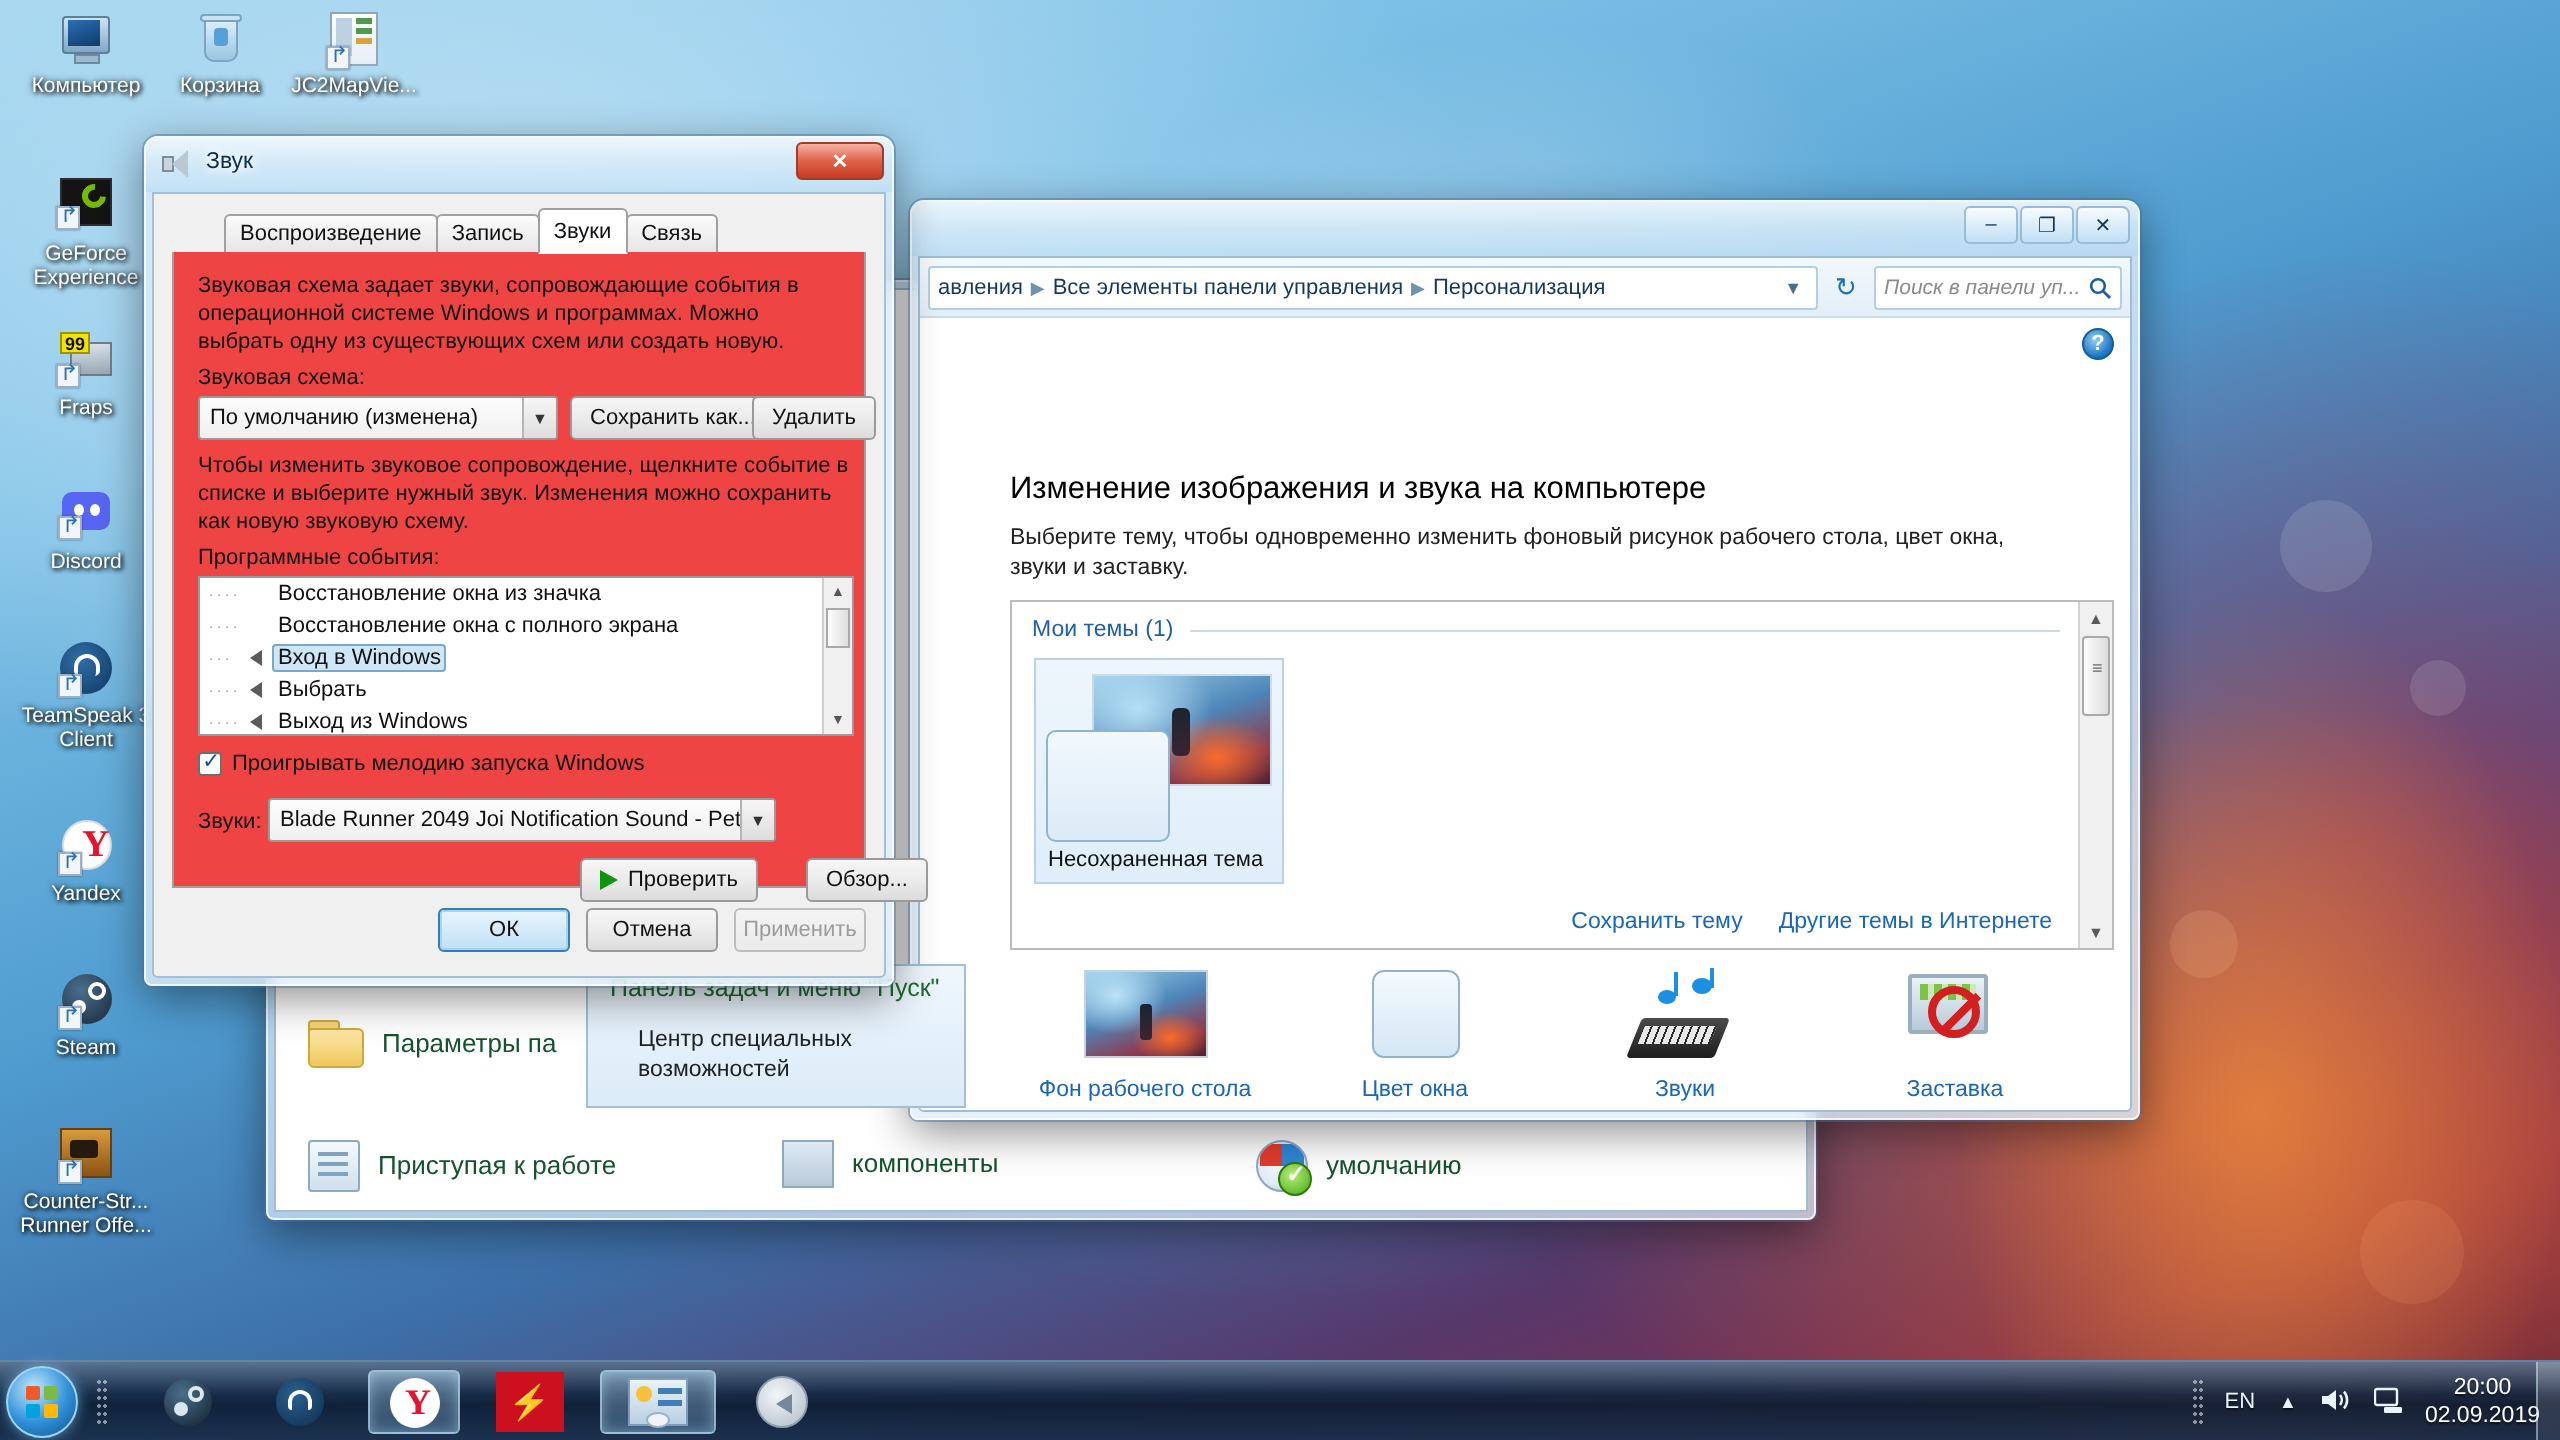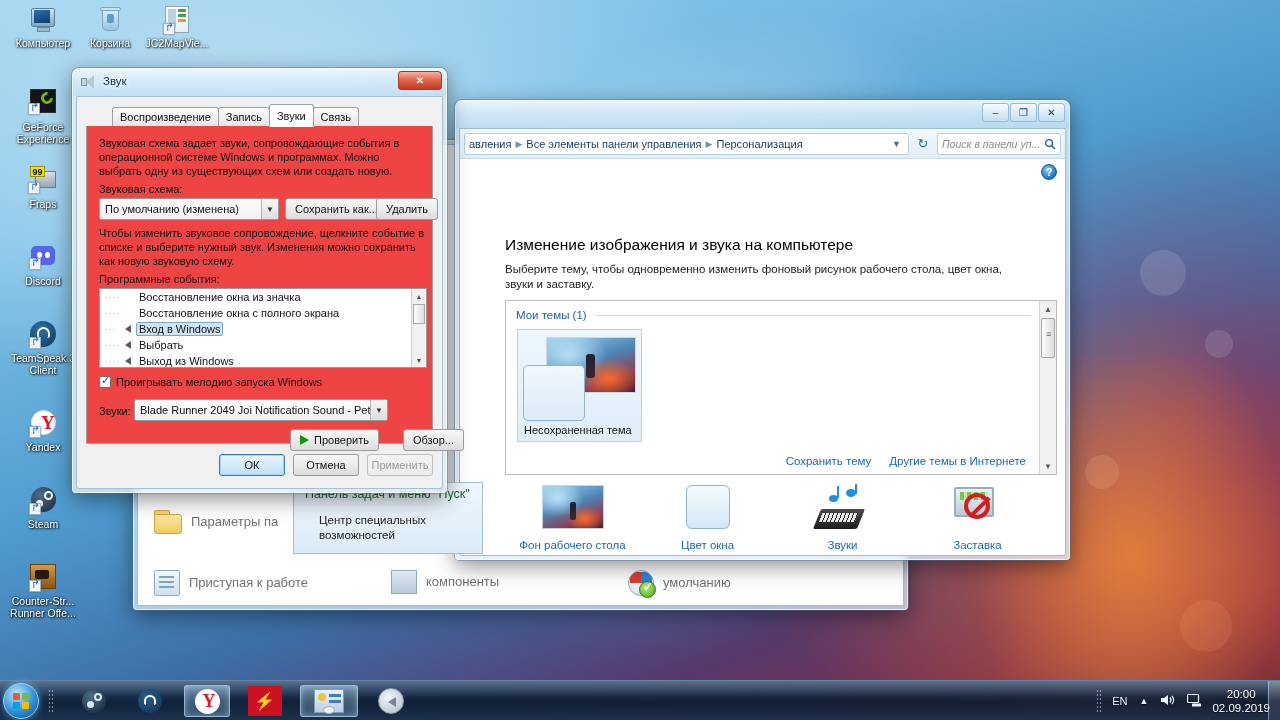--- a/index.html
+++ b/index.html
@@ -176,21 +176,21 @@
     background:repeating-linear-gradient(90deg,#7ec24a 0 4px,#cfe8b8 4px 7px); }
   .ic-saver .no { position:absolute; left:12px; top:8px; width:26px; height:26px;
     border:4px solid #d21f1f; border-radius:50%; }
   .ic-saver .no:after { content:""; position:absolute; left:-1px; top:8px; width:26px; height:4px;
     background:#d21f1f; transform:rotate(-45deg); }
 
   
   #cp2 { left:133px; top:140px; width:775px; height:470px; background: rgba(220,236,248,.72); }
   #cp2 .body { position:absolute; left:3px; right:3px; top:3px; bottom:3px; background:#fff; border:1px solid #9fbdd4; overflow:hidden; }
   .cp2row { position:absolute; display:flex; align-items:center; gap:9px; }
-  .cp2txt { color:#737373; font-size:13px; line-height:16px; }
+  .cp2txt { color:#14532d; font-size:13px; line-height:16px; }
   .folder-ic { width:28px; height:24px; position:relative; }
   .folder-ic .f { position:absolute; inset:4px 0 0 0; background:linear-gradient(180deg,#ffe9a8,#f0c95c); border:1px solid #cfa93c; border-radius:2px 3px 3px 3px; }
   .folder-ic .tab { position:absolute; left:0; top:0; width:13px; height:6px; background:#f4d57a; border:1px solid #cfa93c; border-bottom:none; border-radius:2px 2px 0 0; }
   .doc-ic { width:26px; height:26px; background:linear-gradient(180deg,#f4f9fd,#cfe0ee); border:1px solid #8fa9bd; border-radius:2px; position:relative; }
   .doc-ic:after { content:""; position:absolute; left:4px; top:5px; right:5px; height:2px; background:#7fa3c0; box-shadow:0 5px 0 #7fa3c0, 0 10px 0 #7fa3c0; }
   .check-ic { width:26px; height:26px; position:relative; }
   .check-ic .w { position:absolute; inset:0; border-radius:50%; background:radial-gradient(circle at 40% 35%,#fff,#dfeaf4 60%,#a9c2d8); border:1px solid #8aa9c3; overflow:hidden;}
   .check-ic .w:before{content:"";position:absolute;left:1px;top:1px;width:11px;height:11px;background:#e23b2e;}
   .check-ic .w:after{content:"";position:absolute;right:1px;top:1px;width:11px;height:11px;background:#2f86d6;}
   .check-ic .ck { position:absolute; right:-2px; bottom:-2px; width:17px; height:17px; border-radius:50%;

